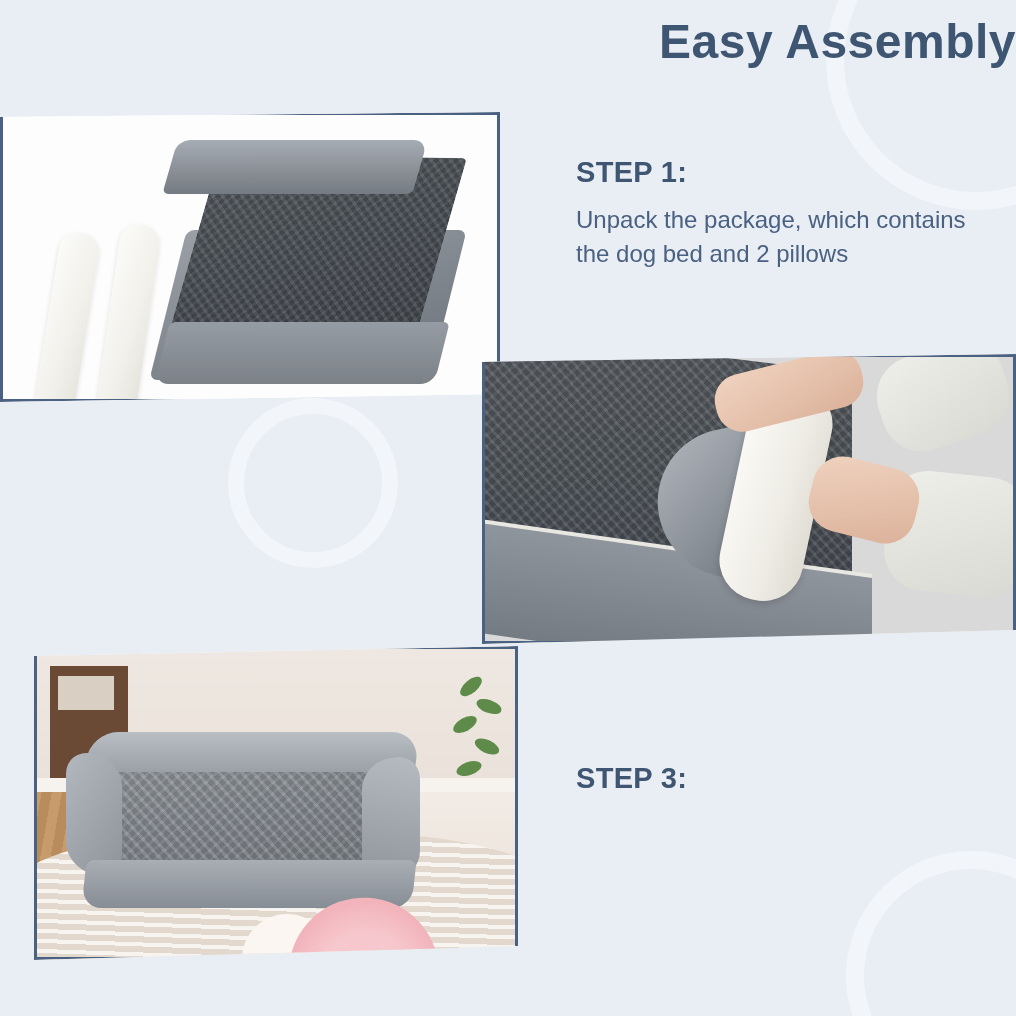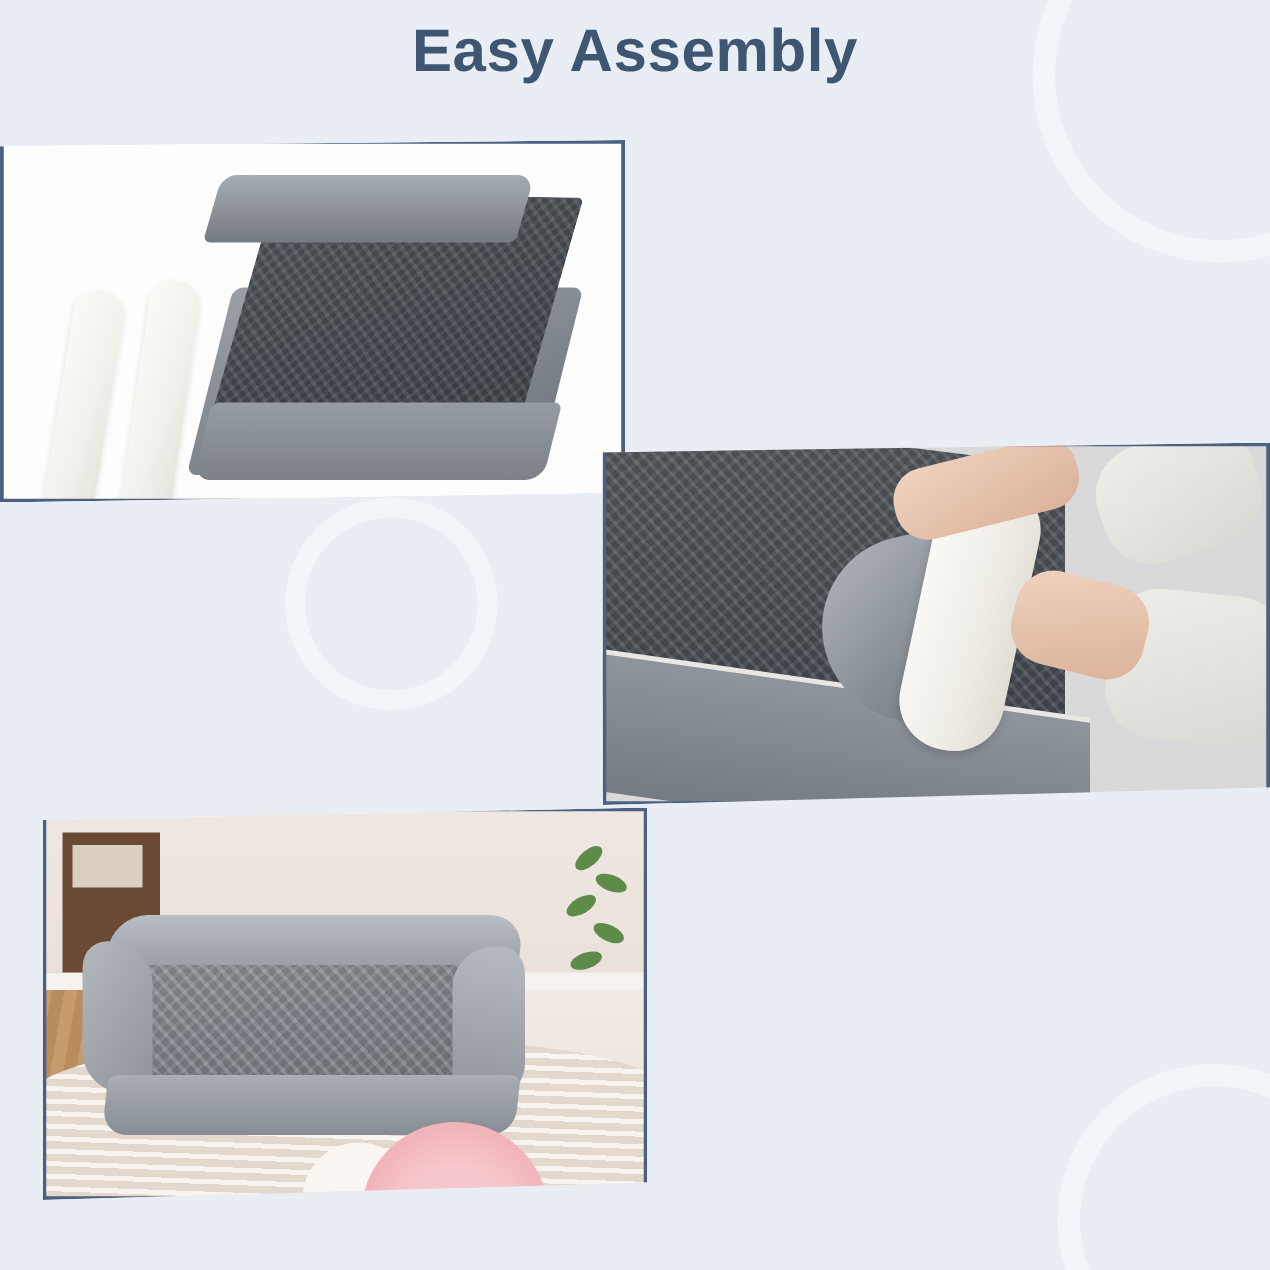--- a/index.html
+++ b/index.html
@@ -41,21 +41,21 @@
   .deco-br {
     width: 250px; height: 250px;
     right: -80px; bottom: -85px;
   }
 
   .title {
     position: absolute;
     top: 14px;
     left: 0;
     right: 0;
-    text-align: center;
+    text-align: right;
     font-size: 48px;
     font-weight: bold;
     color: #3f5672;
     letter-spacing: 0.5px;
   }
 
   
   .photo {
     position: absolute;
     background: #ffffff;
@@ -345,18 +345,23 @@
       <div class="b-mat"></div>
       <div class="b-left"></div>
       <div class="b-right"></div>
       <div class="b-front"></div>
     </div>
     <div class="r-fan2"></div>
     <div class="r-fan"></div>
     <div class="edge"></div>
   </div>
 
+  <div class="step" id="step1">
+    <h2>STEP 1:</h2>
+    <p>Unpack the package, which contains the dog bed and 2 pillows</p>
+  </div>
 
 
   <div class="step" id="step3">
+    <h2>STEP 3:</h2>
   </div>
 
 </div>
 
 </body></html>

